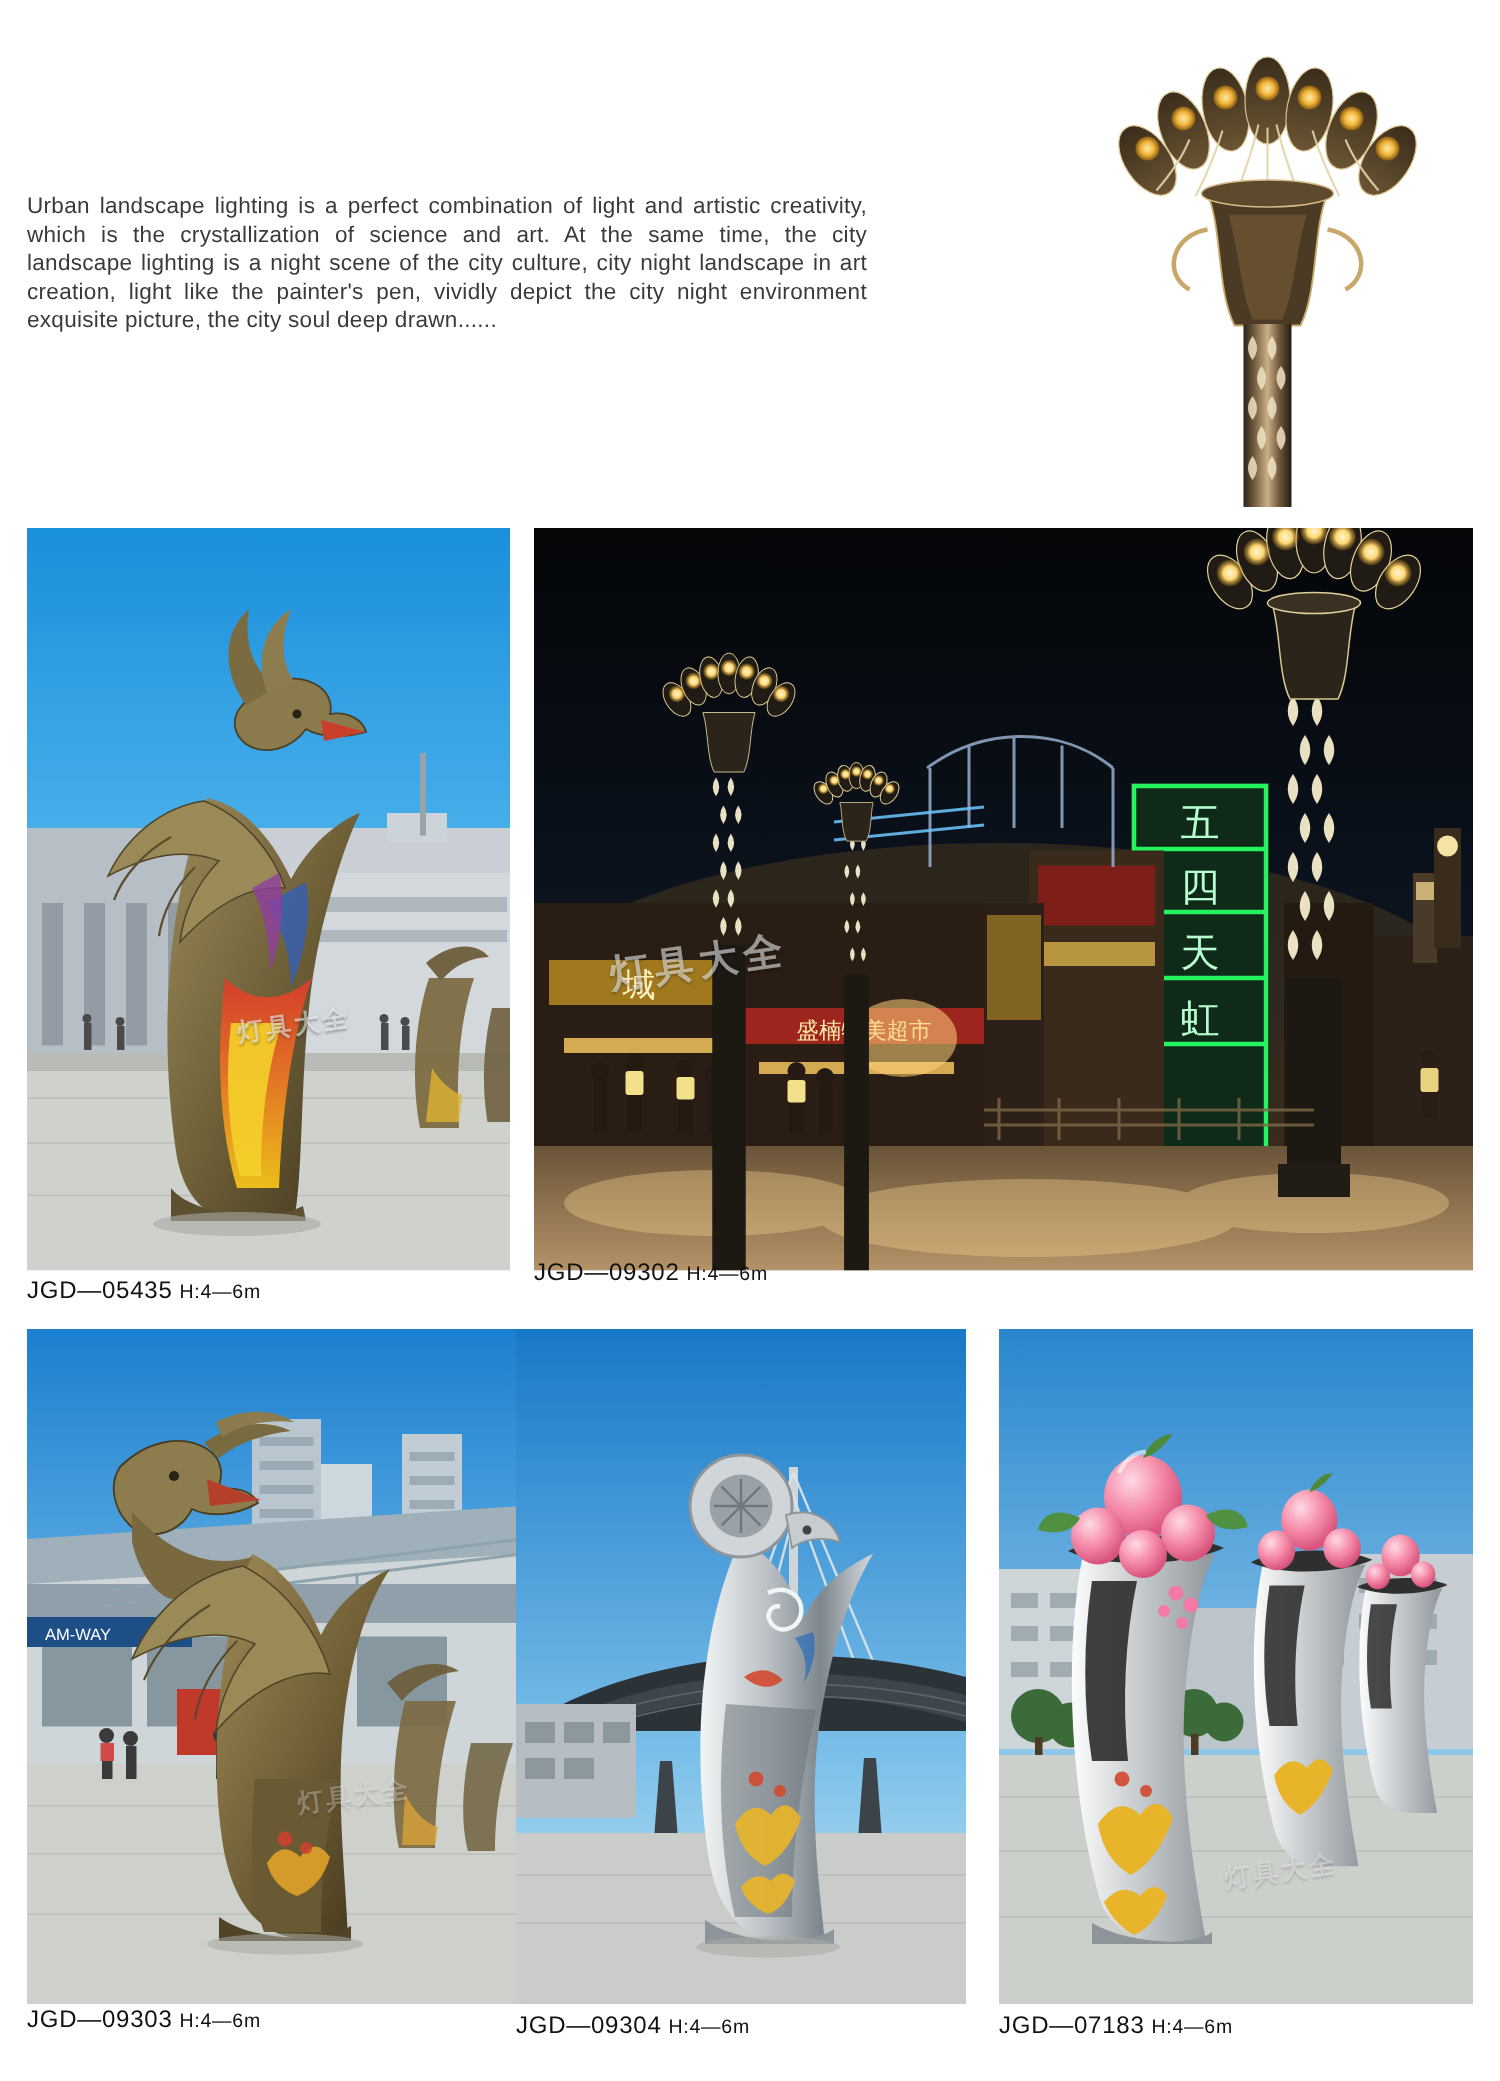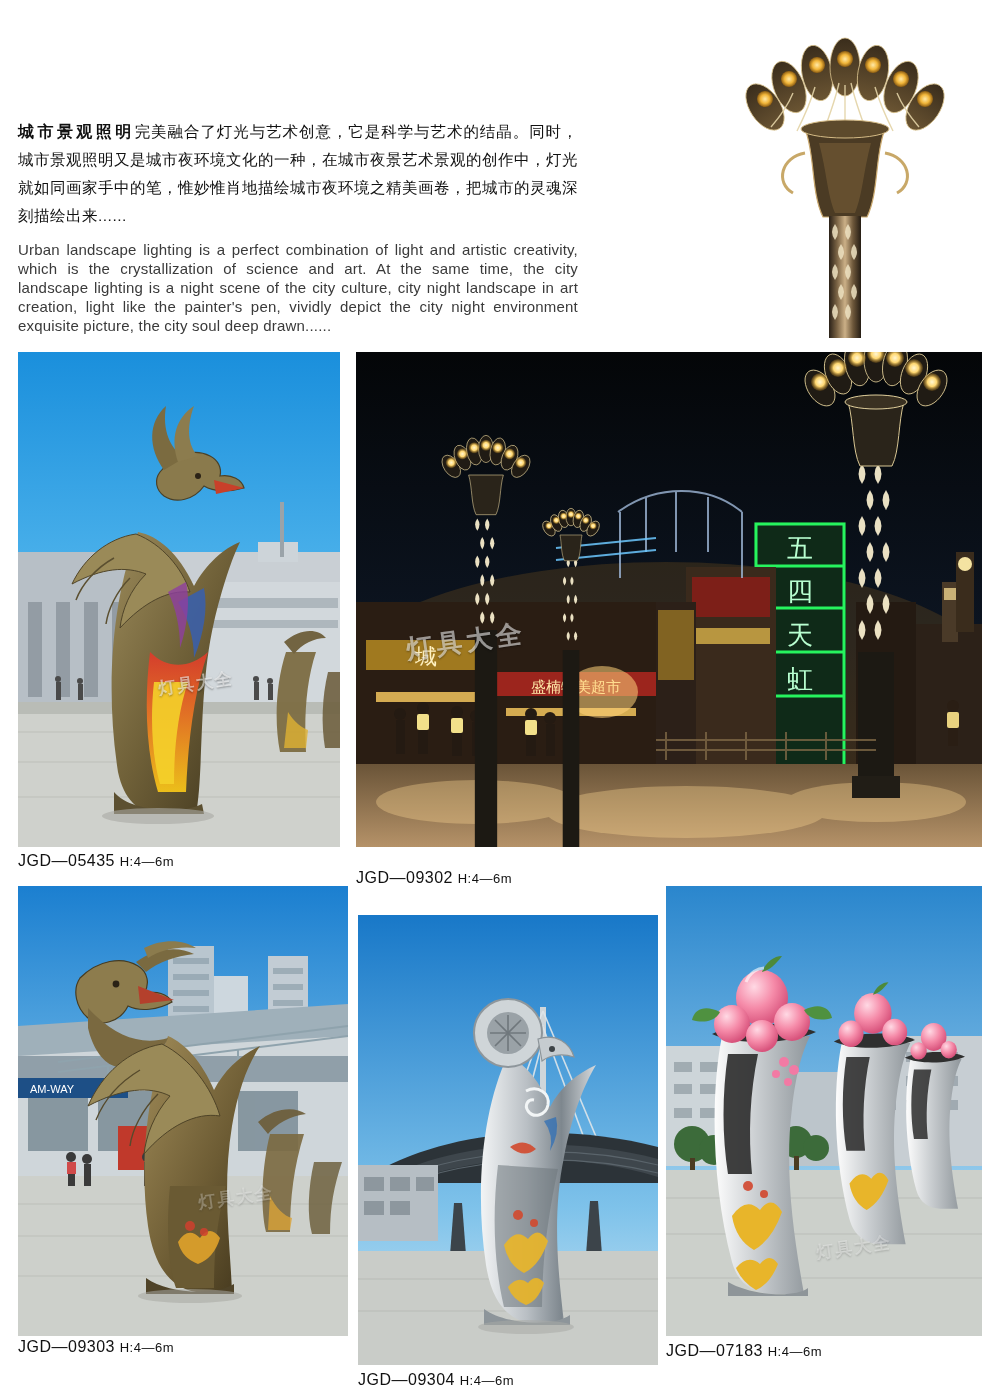--- a/index.html
+++ b/index.html
@@ -144,21 +144,20 @@
       <path d="M113,246 q6,8 0,16 q-6,-8 0,-16"></path>
       <path d="M106,266 q6,8 0,16 q-6,-8 0,-16"></path>
       <path d="M119,266 q6,8 0,16 q-6,-8 0,-16"></path>
       <path d="M100,286 q6,8 0,16 q-6,-8 0,-16"></path>
       <path d="M113,286 q6,8 0,16 q-6,-8 0,-16"></path>
     </g>
   </svg>
 </div>
 
 <div class="intro">
-  <div class="intro-cn"><b>城市景观照明</b><span>完美融合了灯光与艺术创意，它是科学与艺术的结晶。同时，城市景观照明又是城市夜环境文化的一种，在城市夜景艺术景观的创作中，灯光就如同画家手中的笔，惟妙惟肖地描绘城市夜环境之精美画卷，把城市的灵魂深刻描绘出来......</span></div>
   <div class="intro-en">Urban landscape lighting is a perfect combination of light and artistic creativity, which is the crystallization of science and art. At the same time, the city landscape lighting is a night scene of the city culture, city night landscape in art creation, light like the painter's pen, vividly depict the city night environment exquisite picture, the city soul deep drawn......</div>
 </div>
 
 <div class="cell" style="left:18px; top:352px; width:322px; height:495px;">
   <div class="photo" style="width:322px;height:495px;">
     <svg width="322" height="495" viewBox="0 0 322 495">
       <defs>
         <linearGradient id="sky1" x1="0" y1="0" x2="0" y2="1">
           <stop offset="0%" stop-color="#1a8fdc"></stop>
           <stop offset="60%" stop-color="#5cbdf0"></stop>
@@ -502,21 +501,21 @@
         <line x1="300" y1="398" x2="520" y2="398"></line>
         <line x1="310" y1="380" x2="310" y2="408"></line>
           <line x1="350" y1="380" x2="350" y2="408"></line>
         <line x1="390" y1="380" x2="390" y2="408"></line>
           <line x1="430" y1="380" x2="430" y2="408"></line>
         <line x1="470" y1="380" x2="470" y2="408"></line>
       </g>
     </svg>
   </div>
   <div class="wm" style="left:50px;top:272px;">灯具大全</div>
-  <div class="caption" style="left:0; top:517px;">
+  <div class="caption" style="left:0; top:488px;">
     <span class="code">JGD—09302</span>
     <span class="size">H:4—6m</span>
   </div>
 </div>
 
 <div class="cell" style="left:18px; top:886px; width:330px; height:450px;">
   <div class="photo" style="width:330px;height:450px;">
     <svg width="330" height="450" viewBox="0 0 330 450">
       <defs>
         <linearGradient id="sky3" x1="0" y1="0" x2="0" y2="1">
@@ -622,21 +621,21 @@
       </g>
     </svg>
   </div>
   <div class="wm small" style="left:180px;top:300px;opacity:0.5;">灯具大全</div>
   <div class="caption" style="left:0; top:452px;">
     <span class="code">JGD—09303</span>
     <span class="size">H:4—6m</span>
   </div>
 </div>
 
-<div class="cell" style="left:358px; top:886px; width:264px; height:450px;margin-top:29px;">
+<div class="cell" style="left:344px; top:886px; width:264px; height:450px;">
   <div class="photo" style="width:300px;height:450px;">
     <svg width="300" height="450" viewBox="0 0 300 450">
       <defs>
         <linearGradient id="sky4" x1="0" y1="0" x2="0" y2="1">
           <stop offset="0%" stop-color="#1878c8"></stop>
           <stop offset="65%" stop-color="#7ec2ea"></stop>
           <stop offset="100%" stop-color="#cfe7f4"></stop>
         </linearGradient>
         <linearGradient id="met4" x1="0" y1="0" x2="1" y2="0">
           <stop offset="0%" stop-color="#f2f4f5"></stop>

